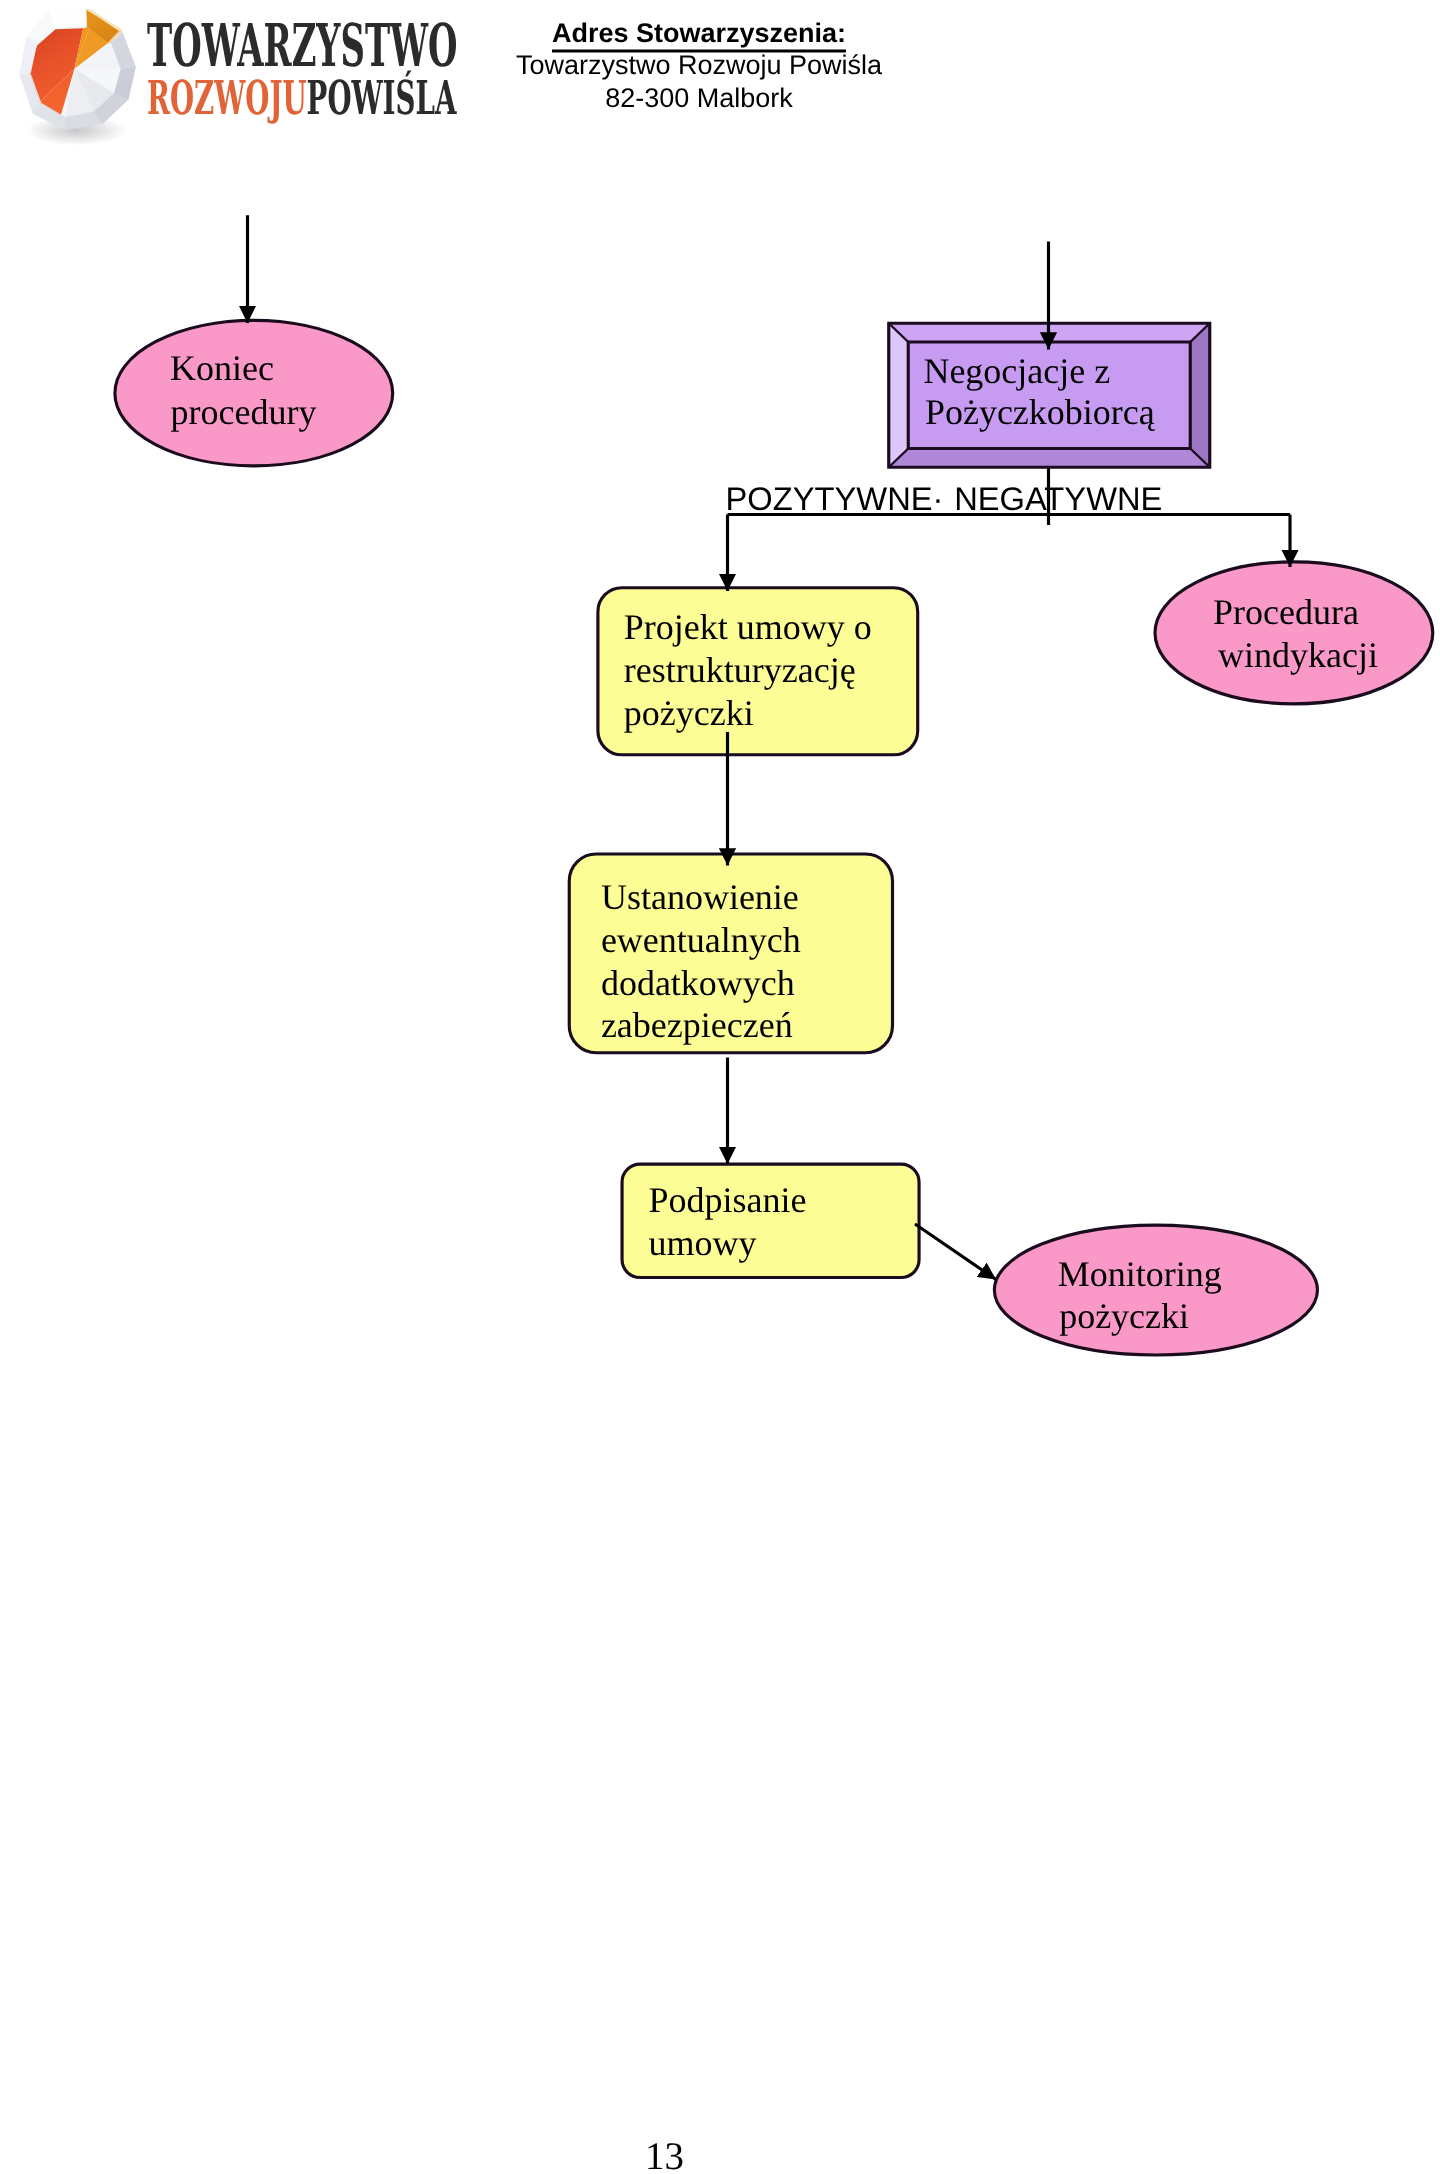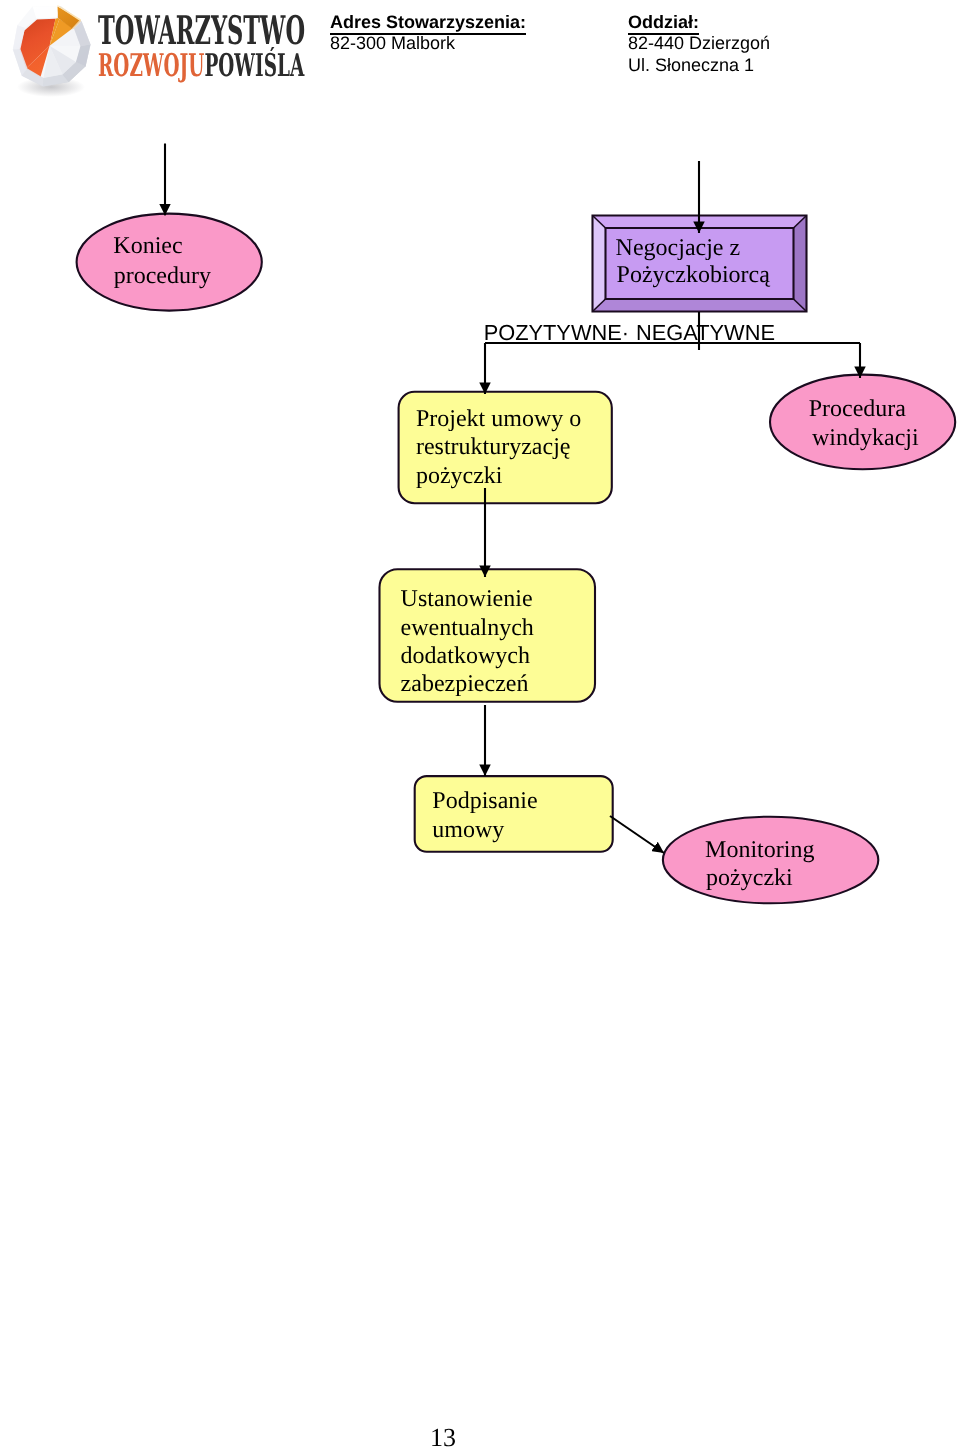--- a/index.html
+++ b/index.html
@@ -14,21 +14,21 @@
   .logo-mark{position:absolute;left:0px;top:0px;width:95px;height:100px;}
   .logo-text{position:absolute;left:94px;top:0px;width:320px;}
   .logo-l1,.logo-l2{font-family:"DejaVu Serif Condensed","DejaVu Serif",serif;
      font-weight:bold;color:#2b2b2b;position:absolute;left:0;
      transform-origin:0 0;white-space:nowrap;line-height:1;}
   .logo-l1{font-size:39.3px;top:10px;transform:scaleX(0.638);}
   .logo-l2{font-size:31.2px;top:49px;transform:scaleX(0.657);}
   .logo-l2 .acc{color:#e06437;}
 
   .hdr-block{position:absolute;font-family:"Liberation Sans",sans-serif;
-     text-align:left;color:#000;font-size:18px;line-height:21.3px;}
+     text-align:center;color:#000;font-size:18px;line-height:21.3px;}
   .hdr-title{font-weight:bold;display:block;}
   .hdr-title span{border-bottom:2px solid #000;padding-bottom:1px;}
   .hdr-line{display:block;}
 
   
   #chartsvg{position:absolute;left:0;top:0;width:960px;height:960px;
      shape-rendering:geometricPrecision;}
 
   .nodelabel{font-family:"Liberation Serif",serif;font-size:24px;fill:#000;
      -webkit-font-smoothing:antialiased;text-rendering:geometricPrecision;}
@@ -106,28 +106,24 @@
       <polygon points="76,18 77,18.9 68.6,27.6 68,26.4" fill="#f6d096"></polygon>
           </svg>
     <div class="logo-text">
       <span class="logo-l1">TOWARZYSTWO</span>
       <span class="logo-l2"><span class="acc">ROZWOJU</span><span>POWIŚLA</span></span>
     </div>
   </div>
 
   <div class="hdr-block" style="left:330px;top:12px;width:272px;">
     <span class="hdr-title"><span>Adres Stowarzyszenia:</span></span>
+    <span class="hdr-line">Towarzystwo Rozwoju Powiśla</span>
     <span class="hdr-line">82-300 Malbork</span>
   </div>
 
-  <div class="hdr-block" style="left:628px;top:12px;width:260px;">
-    <span class="hdr-title"><span>Oddział:</span></span>
-    <span class="hdr-line">82-440 Dzierzgoń</span>
-    <span class="hdr-line">Ul. Słoneczna 1</span>
-  </div>
 
   <svg id="chartsvg" viewBox="0 0 960 960" style="-webkit-font-smoothing:antialiased;">
     <defs>
       <marker id="arrow" viewBox="0 0 10 10" refX="10" refY="5" markerWidth="5.5" markerHeight="5.5" orient="auto-start-reverse">
         <path d="M0,0 L10,5 L0,10 z" fill="#000"></path>
       </marker>
     </defs>
 
     <g>
       <ellipse cx="169.2" cy="262.1" rx="92.6" ry="48.5" fill="#FA99C8" stroke="#1a0b1f" stroke-width="2.1"></ellipse>

